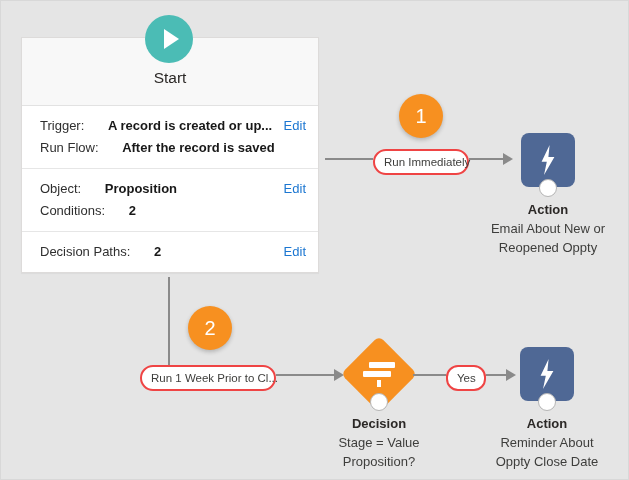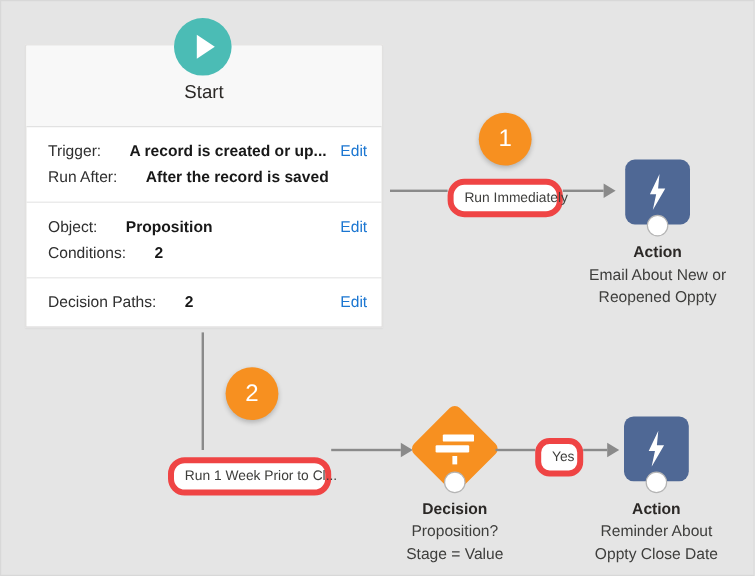--- a/index.html
+++ b/index.html
@@ -176,21 +176,21 @@
   .conn-h { height: 1.5px; }
   .conn-v { width: 1.5px; }
   .arrow-head {
     width: 0; height: 0;
     border-left: 10px solid #8a8a8a;
     border-top: 6px solid transparent;
     border-bottom: 6px solid transparent;
   }
   .pill {
     background: #ffffff;
-    border: 5px solid #ef4444;
+    border: 2px solid #ef4444;
     border-radius: 14px;
     font-size: 11.5px;
     color: #3e3e3c;
     padding: 4px 9px;
     white-space: nowrap;
     line-height: 14px;
     text-align: center;
     box-sizing: border-box;
   }
 
@@ -222,21 +222,21 @@
     <div class="card-section">
       <div class="card-row">
         <div class="row-text">
           <span class="row-label">Trigger:</span>
           <span class="row-value">A record is created or up...</span>
         </div>
         <span class="edit-link">Edit</span>
       </div>
       <div class="card-row">
         <div class="row-text">
-          <span class="row-label">Run After:</span>
+          <span class="row-label">Run Flow:</span>
           <span class="row-value">After the record is saved</span>
         </div>
         <span class="edit-spacer"></span>
       </div>
     </div>
 
     <div class="card-section">
       <div class="card-row">
         <div class="row-text">
           <span class="row-label">Object:</span>
@@ -284,37 +284,37 @@
     </div>
     <div class="node-title">Action</div>
     <div class="node-label">Email About New or</div>
     <div class="node-label">Reopened Oppty</div>
   </div>
 
   <div class="abs conn-line conn-v" style="left:167px; top:276px; width:1.5px; height:98px;"></div>
 
   <div class="abs badge" style="left:187px; top:305px;">2</div>
 
-  <div class="abs pill" style="left:139px; top:380px; width:136px;text-align:center;">Run 1 Week Prior to Cl...</div>
+  <div class="abs pill" style="left:139px; top:364px; width:136px;text-align:center;">Run 1 Week Prior to Cl...</div>
   <div class="abs conn-line conn-h" style="left:275px; top:373px; width:58px;"></div>
   <div class="abs arrow-head" style="left:333px; top:368px;"></div>
 
   <div class="abs node" style="left:289px; top:346px; width:178px;">
     <div class="node-icon-wrap">
       <div class="decision-icon"></div>
       <div class="decision-glyph">
         <div class="sign-bar b1"></div>
         <div class="sign-bar b2"></div>
         <div class="sign-post"></div>
       </div>
       <div class="node-handle"></div>
     </div>
     <div class="node-title">Decision</div>
+    <div class="node-label">Stage = Value</div>
     <div class="node-label">Proposition?</div>
-    <div class="node-label">Stage = Value</div>
   </div>
 
   <div class="abs conn-line conn-h" style="left:412px; top:373px; width:33px;"></div>
   <div class="abs pill" style="left:445px; top:364px; width:40px; border-radius:12px;">Yes</div>
   <div class="abs conn-line conn-h" style="left:485px; top:373px; width:20px;"></div>
   <div class="abs arrow-head" style="left:505px; top:368px;"></div>
 
   <div class="abs node" style="left:460px; top:346px; width:172px;">
     <div class="node-icon-wrap">
       <div class="action-icon">

